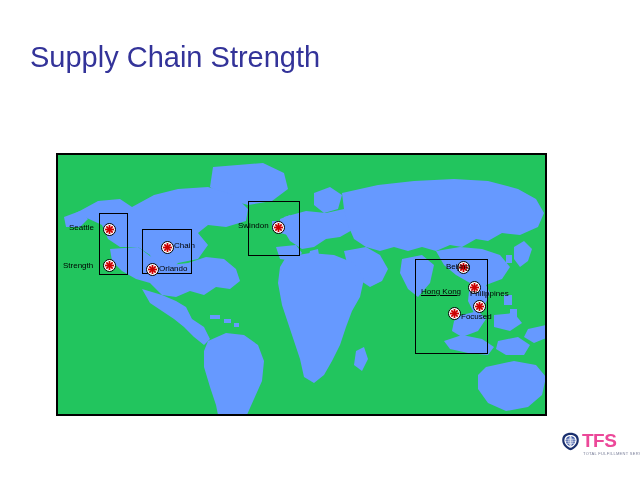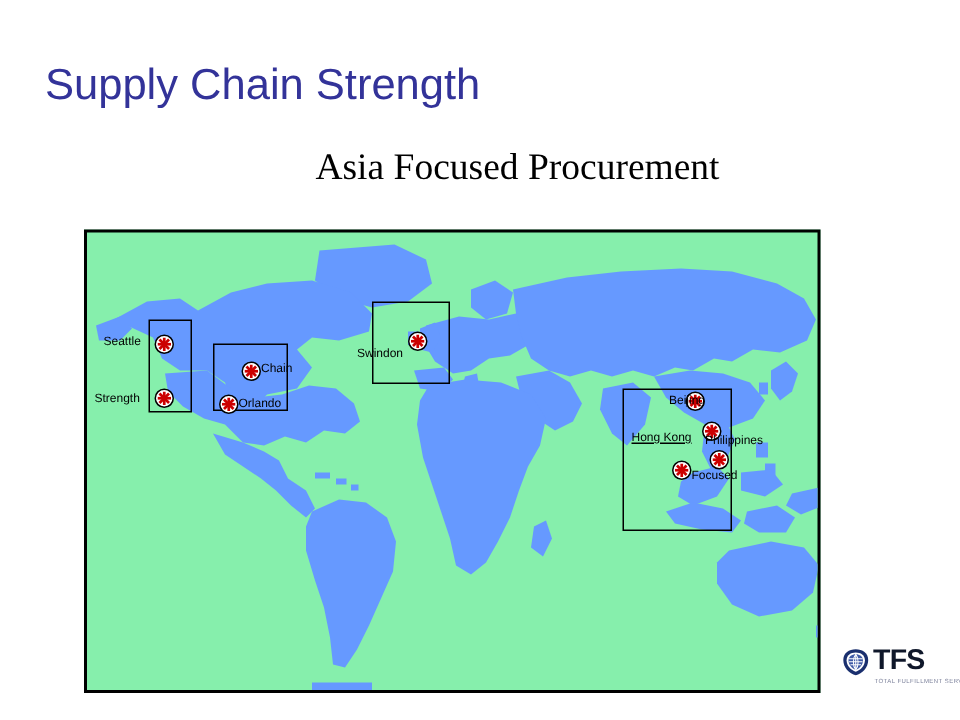--- a/index.html
+++ b/index.html
@@ -24,23 +24,23 @@
     text-align:center;
     font-family:"Liberation Serif", serif;
     font-size:25px;color:#000000;
     white-space:nowrap;
   }
   .subtitle-inner{display:inline-block;margin-left:50px;}
 
   
   #mapframe{
     position:absolute;left:56px;top:153px;
-    width:491px;height:309px;
+    width:491px;height:263px;
     border:2px solid #000000;
-    background:#86efac;
+    background:#22c55e;
     box-sizing:border-box;
     overflow:hidden;
   }
   #mapinner{position:absolute;inset:0;}
 
   
   .regionbox{
     position:absolute;border:1px solid #000000;
     box-sizing:border-box;background:transparent;
   }
@@ -66,40 +66,37 @@
   #logo{
     position:absolute;left:561px;top:430px;
     width:72px;height:30px;
   }
   #logo .mark{
     position:absolute;left:0;top:2px;width:19px;height:19px;
   }
   #logo .tfs{
     position:absolute;left:21px;top:0px;
     font-family:"Liberation Sans", sans-serif;
-    font-size:19px;font-weight:bold;color:#0f172a;
+    font-size:19px;font-weight:bold;color:#ec4899;
     letter-spacing:-0.5px;line-height:21px;
   }
   #logo .tag{
     position:absolute;left:22px;top:21px;
     font-family:"Liberation Sans", sans-serif;
     font-size:4px;color:#7a7f99;letter-spacing:0.3px;
     white-space:nowrap;
   }
 </style>
 </head>
 <body>
 
 <div id="slide">
 
   <div class="title">Supply Chain Strength</div>
 
-  <div class="subtitle">
-    <span class="subtitle-inner">Asia Focused Procurement</span>
-  </div>
 
   <div id="mapframe">
     <div id="mapinner">
 
       <svg width="491" height="309" viewBox="0 0 491 309" style="position:absolute;left:0;top:0;">
         <g fill="#6699ff">
 
           <path d="M155 12 L205 8 L226 18 L230 34 L214 46 L190 50 L168 44 L152 32 Z"></path>
 
           <path d="M18 58 L40 46 L62 44 L74 52 L96 40 L120 34 L150 32 L176 40 L190 54 L188 66
@@ -232,21 +229,21 @@
       <div class="marker" style="left:214px;top:66px;">
         <svg width="9" height="9" viewBox="0 0 9 9">
             <g fill="#cc0000">
               <rect x="3.6" y="0" width="1.8" height="9"></rect>
               <rect x="0" y="3.6" width="9" height="1.8"></rect>
               <rect x="3.6" y="0" width="1.8" height="9" transform="rotate(45 4.5 4.5)"></rect>
               <rect x="0" y="3.6" width="9" height="1.8" transform="rotate(45 4.5 4.5)"></rect>
             </g>
           </svg>
       </div>
-      <div class="citylabel" style="left:180px;top:76px;">Swindon</div>
+      <div class="citylabel" style="left:180px;top:66px;">Swindon</div>
 
       <div class="marker" style="left:399px;top:106px;">
         <svg width="9" height="9" viewBox="0 0 9 9">
             <g fill="#cc0000">
               <rect x="3.6" y="0" width="1.8" height="9"></rect>
               <rect x="0" y="3.6" width="9" height="1.8"></rect>
               <rect x="3.6" y="0" width="1.8" height="9" transform="rotate(45 4.5 4.5)"></rect>
               <rect x="0" y="3.6" width="9" height="1.8" transform="rotate(45 4.5 4.5)"></rect>
             </g>
           </svg>

